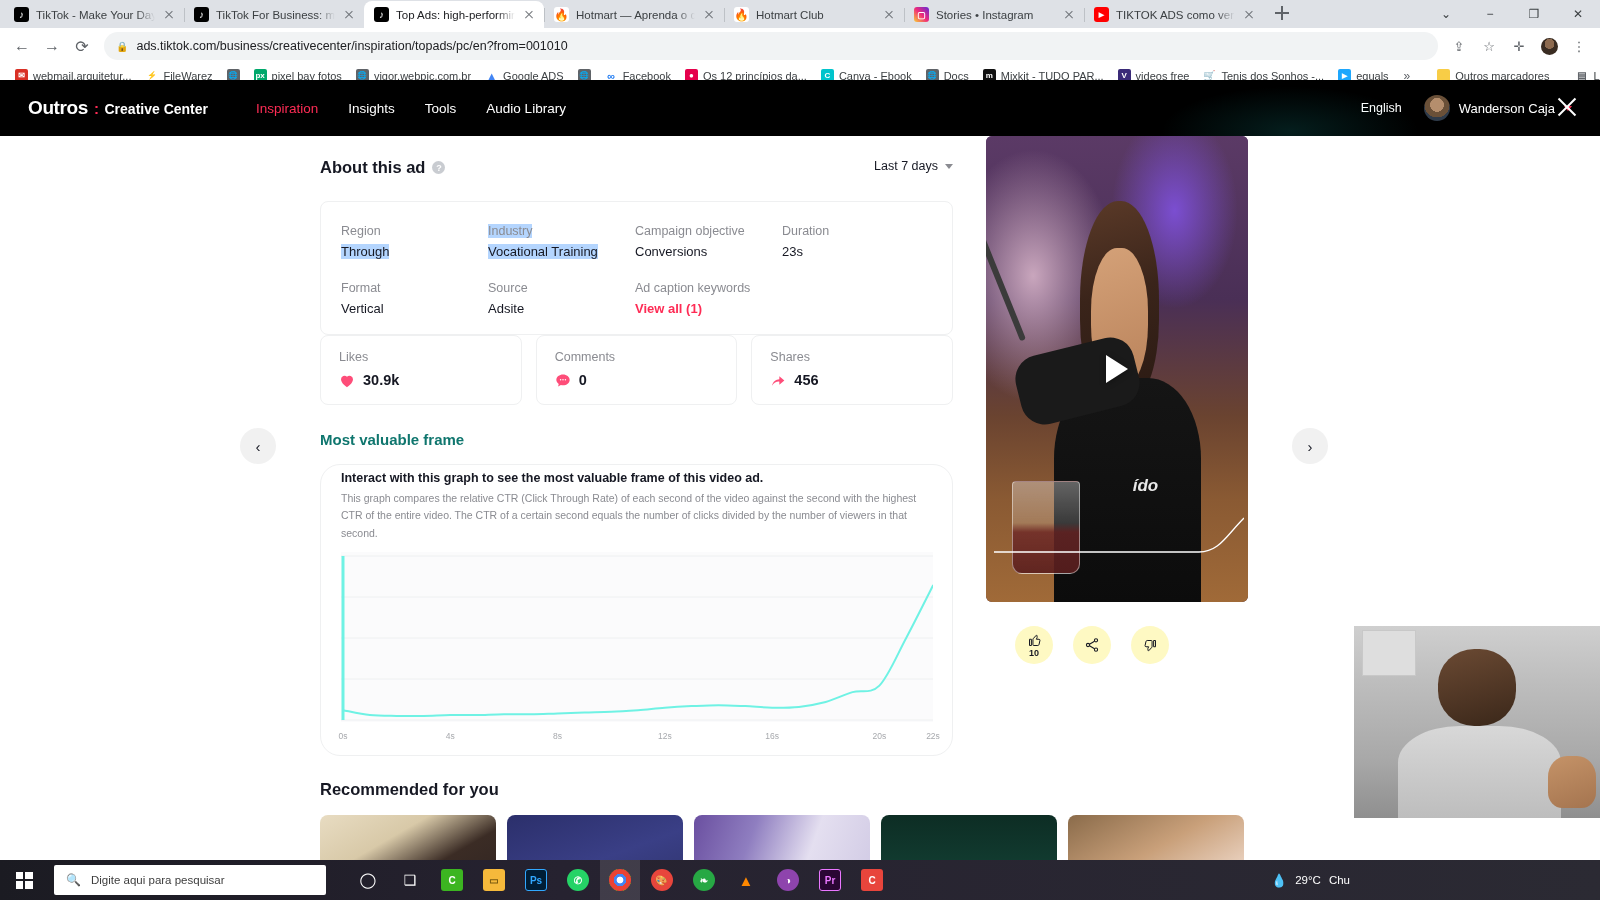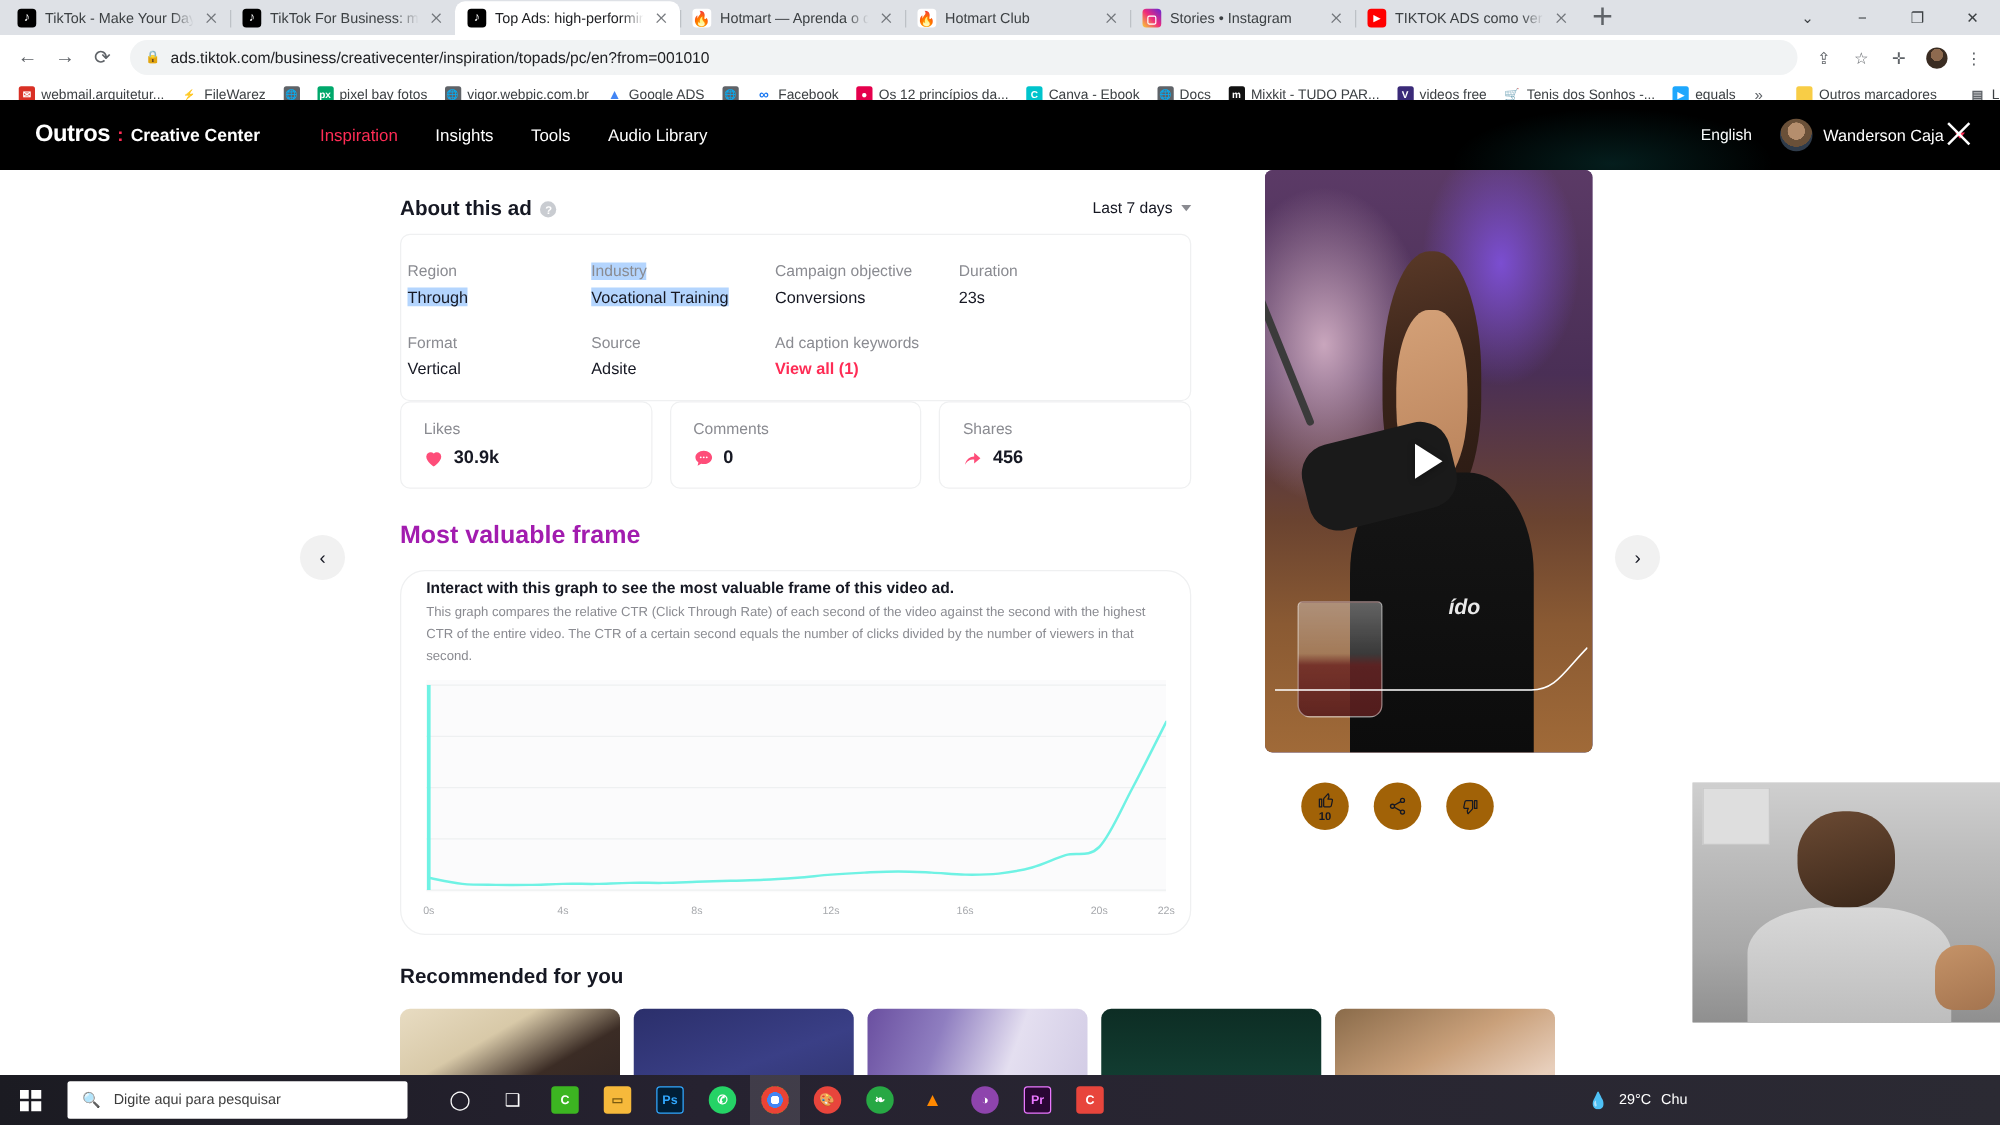--- a/index.html
+++ b/index.html
@@ -127,61 +127,61 @@
 
   .detail { position:absolute; left: 320px; top: 22px; width: 633px; }
 
   .sec-title { font-size: 16.5px; font-weight: 700; color:#161823; display:flex; align-items:center; gap:7px; }
   .qmark { width:13px;height:13px;border-radius:50%;background:#c9ccd1;color:#fff;
            font-size:9px;display:flex;align-items:center;justify-content:center; font-weight:bold;}
   .period { position:absolute; right:0; top: 1px; font-size: 12.5px; color:#161823; display:flex; gap:7px; align-items:center;}
   .chev-d { width:0;height:0;border-left:4px solid transparent;border-right:4px solid transparent;
             border-top:5px solid #8a8b91; }
 
-  .info-card { margin-top: 10px; border:1px solid #eff0f1; border-radius:8px; padding: 22px 5px 18px; }
+  .info-card { margin-top: 24px; border:1px solid #eff0f1; border-radius:8px; padding: 22px 20px 18px; }
   .info-row { display:flex; }
   .info-row + .info-row { margin-top: 22px; }
   .info-cell { width: 147px; flex:none; }
   .info-label { font-size: 12.5px; color:#8a8b91; margin-bottom: 6px; }
   .info-value { font-size: 13px; color:#161823; }
   .info-value.link { color:#fe2c55;font-weight:bold; }
   .hl { background:#b4d5fe; }
 
   .stats { display:flex; gap: 14px; margin-top: 0; }
   .stat { flex:1; border:1px solid #eff0f1; border-radius:8px; padding: 14px 18px 16px; }
   .stat .lbl { font-size: 12.5px; color:#8a8b91; margin-bottom: 8px; }
   .stat .val { display:flex; align-items:center; gap: 8px; font-size: 14.5px; font-weight:700; color:#161823; }
 
-  .mvf-title { margin-top: 26px; font-size: 20px; font-weight:700; color:#a21caf; }
+  .mvf-title { margin-top: 26px; font-size: 15px; font-weight:700; color:#0f766e; }
   .graph-card { margin-top: 16px; border:1px solid #eff0f1; border-radius:20px; padding: 6px 20px 10px; }
   .g-head { font-size: 12.5px; color:#161823; font-weight:600; }
   .g-desc { font-size: 10.5px; color:#8a8b91; line-height: 1.65; margin-top: 5px; width: 598px;}
   .chartbox { position:relative; margin-top: 10px; height: 178px; }
   .chartbox svg { display:block; }
   .xlabels { position:relative; height: 14px; margin-top:1px; }
   .xlabels span { position:absolute; font-size: 8.5px; color:#a7a9ad; transform: translateX(-50%); }
 
   .rec-title { margin-top: 24px; font-size: 16.5px; font-weight:700; color:#161823; }
   .rec-row { display:flex; gap: 11px; margin-top: 16px; }
   .rec-card { width: 176px; height: 110px; border-radius: 8px; overflow:hidden; position:relative; flex:none;}
 
   
-  .video-col { position:absolute; left: 1012px; top: 0px; width: 212px; }
+  .video-col { position:absolute; left: 986px; top: 0px; width: 212px; }
   .vid {
     width: 262px; height: 466px; border-radius: 6px; overflow:hidden; position:relative;
     background: linear-gradient(160deg,#6b3f78 0%, #4b2a63 25%, #7d5ba6 45%, #3a2440 100%);
   }
   .play-tri {
     position:absolute; left:50%; top:50%; transform:translate(-50%,-50%);
     width:0;height:0;border-left:22px solid #fff;border-top:14px solid transparent;border-bottom:14px solid transparent;
     filter: drop-shadow(0 1px 3px rgba(0,0,0,.35));
   }
   .vid-curve { position:absolute; left:8px; right:0px; bottom: 48px; height: 40px; }
   .vbtns { display:flex; gap: 20px; justify-content:center; margin-top: 24px; }
-  .vbtn { width: 38px; height:38px; border-radius:50%; background:#a16207;
+  .vbtn { width: 38px; height:38px; border-radius:50%; background:#fef9c3;
           display:flex; flex-direction:column; align-items:center; justify-content:center; gap:1px; }
   .vbtn .cnt { font-size: 9px; font-weight:700; color:#161823; line-height:1; }
 
   
   .webcam { position:absolute; right: 0; bottom: 42px; width: 246px; height: 192px; overflow:hidden;
             background: linear-gradient(180deg,#c9c9c9 0%, #b4b4b4 40%, #9a9a9a 100%); }
 
   
   .taskbar { position:absolute; left:0; bottom:0; width:1600px; height:40px;
              background: linear-gradient(90deg,#1b1b22 0%, #262230 35%, #2b2a33 100%); display:flex; align-items:center; }

